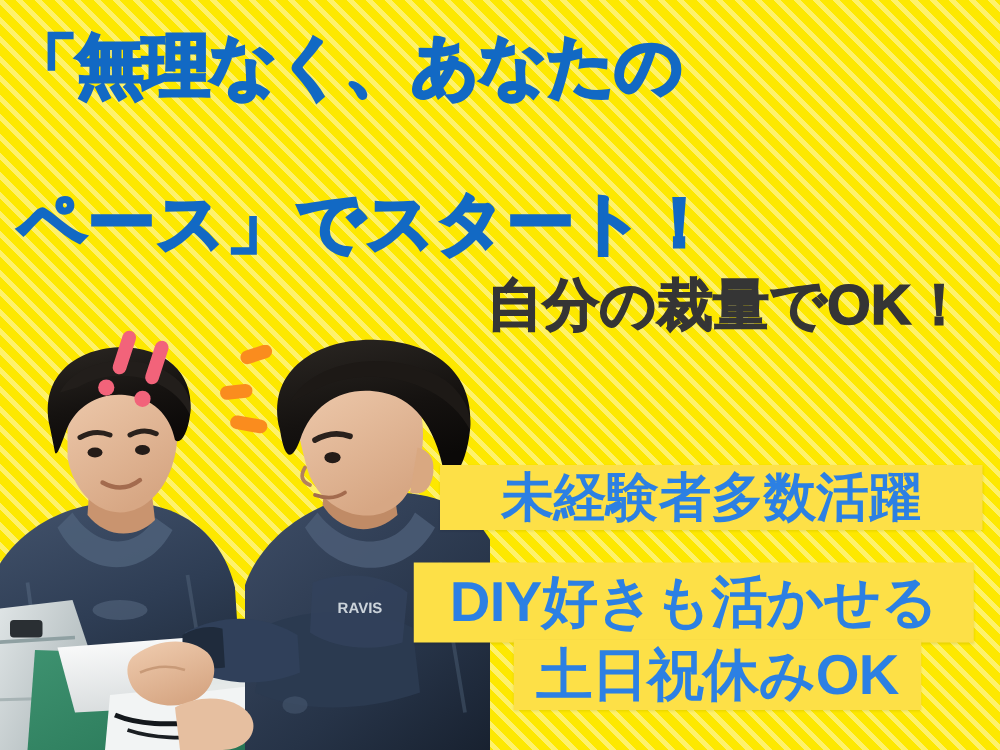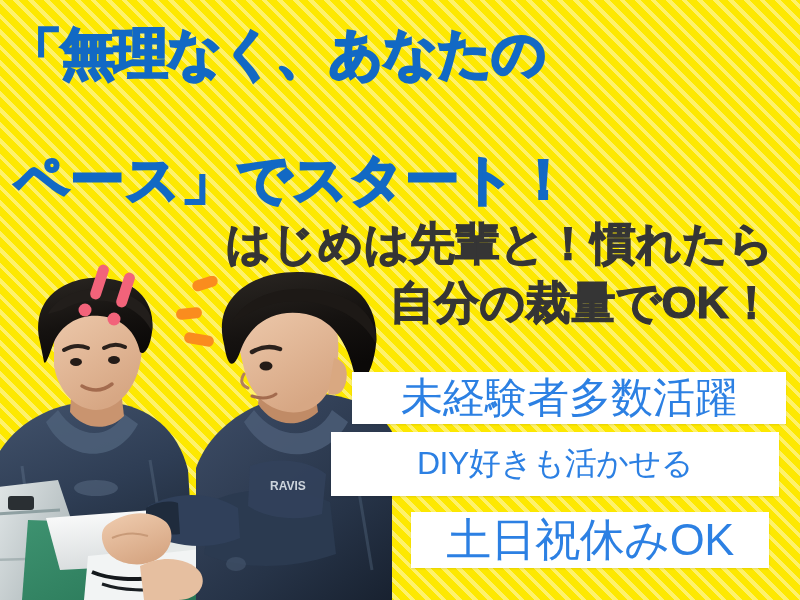--- a/index.html
+++ b/index.html
@@ -98,44 +98,44 @@
   
   .badges {
     position: absolute;
     z-index: 7;
     left: 0;
     top: 368px;
     width: 800px;
   }
   .badge {
     position: absolute;
-    background: #ffffff;
+    background: #fde047;
     color: #2C80E3;
-    font-weight: 400;
+    font-weight: 700;
     white-space: nowrap;
     display: flex;
     align-items: center;
     justify-content: center;
     box-shadow: 0 1px 2px rgba(0,0,0,0.10);
   }
   .badge-1 {
     left: 352px; top: 4px;
     width: 434px; height: 52px;
     font-size: 42px;
     letter-spacing: 0px;
   }
   .badge-2 {
-    left: 331px; top: 64px;
+    left: 331px; top: 82px;
     width: 448px; height: 64px;
-    font-size: 32px;
+    font-size: 45px;
     letter-spacing: -0.5px;
   }
   .badge-3 {
     left: 411px; top: 144px;
-    width: 358px; height: 56px;
+    width: 326px; height: 56px;
     font-size: 45px;
     letter-spacing: -0.5px;
   }
 </style>
 </head>
 <body>
 
 <div class="banner">
 
   <div class="bg-stripes"></div>
@@ -279,21 +279,20 @@
       </g>
     </svg>
   </div>
 
   <div class="headline">
     <span class="hl-line hl-line-1">「無理なく、あなたの</span>
     <span class="hl-line hl-line-2">ペース」でスタート！</span>
   </div>
 
   <div class="subtitle">
-    <span class="sub-line">はじめは先輩と！慣れたら</span>
     <span class="sub-line">自分の裁量でOK！</span>
   </div>
 
   <div class="badges">
     <div class="badge badge-1">未経験者多数活躍</div>
     <div class="badge badge-2">DIY好きも活かせる</div>
     <div class="badge badge-3">土日祝休みOK</div>
   </div>
 
 </div>

